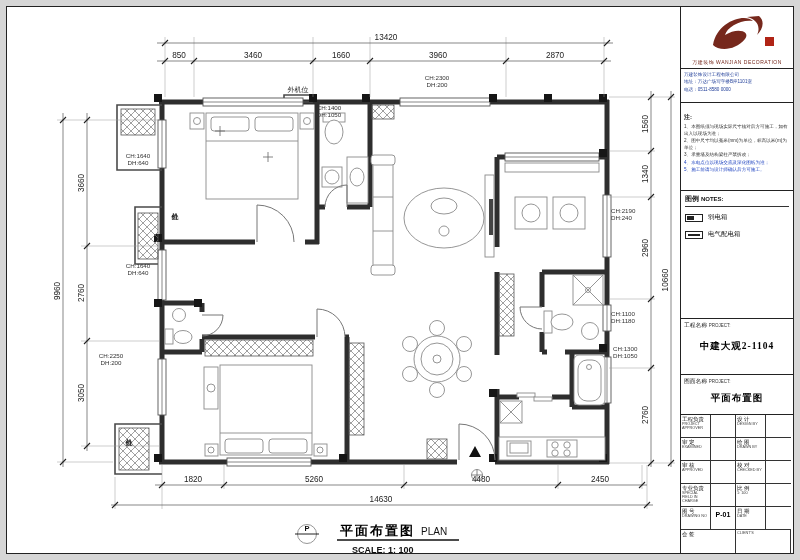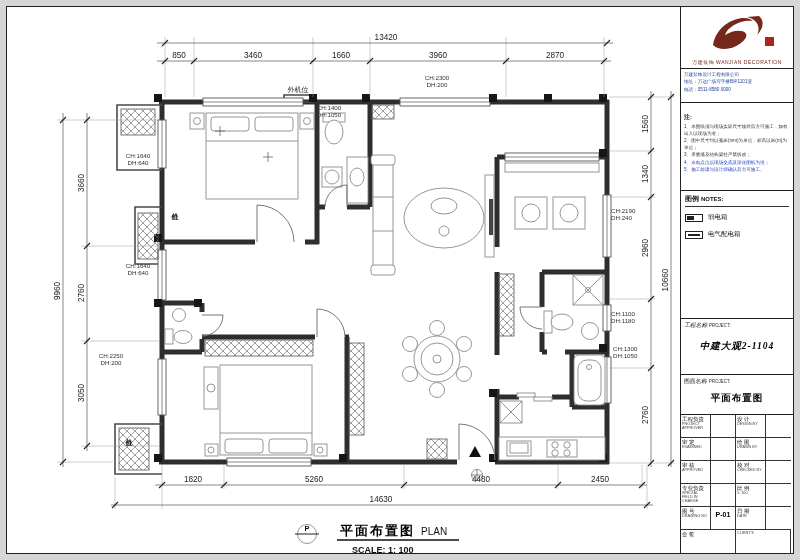--- a/index.html
+++ b/index.html
@@ -47,21 +47,21 @@
   .note-line{font-size:4.6px;color:#333;line-height:1.55;}
   .note-line.blue{color:#1a3fbf;}
   .legend-sec{height:128px;padding:3px 4px;}
   .legend-head{font-size:7px;font-weight:bold;color:#111;border-bottom:0.8px solid #333;padding-bottom:2px;margin-bottom:6px;}
   .legend-head .en{font-size:6px;font-weight:bold;}
   .legend-item{display:flex;align-items:center;gap:5px;margin-bottom:8px;}
   .legend-item .lbl{font-size:6.5px;color:#111;}
   .sym{display:inline-block;width:18px;height:8px;border:1px solid #222;position:relative;box-sizing:border-box;}
   .sym1::after{content:"";position:absolute;left:1px;top:1px;width:7px;height:4px;background:#222;}
   .sym2::after{content:"";position:absolute;left:2px;top:2px;right:2px;bottom:2px;background:#222;}
-  .project-sec{height:56px;padding:2px 3px;font-style:italic;}
+  .project-sec{height:56px;padding:2px 3px;}
   .drawing-sec{height:40px;padding:2px 3px;}
   .sec-label{font-size:5.8px;color:#111;}
   .sec-label .en{font-size:4.5px;color:#333;}
   .sec-value{text-align:center;font-family:"Liberation Serif", serif;font-weight:bold;font-size:9.5px;color:#000;margin-top:10px;letter-spacing:1px;}
   .drawing-sec .sec-value{margin-top:6px;}
   .appr-sec{flex:1;border-bottom:none;}
   .appr-grid{display:grid;grid-template-columns:30px 25px 30px 25px;grid-auto-rows:1fr;height:100%;}
   .cell{border-right:0.8px solid #333;border-bottom:0.8px solid #333;padding:1px;overflow:hidden;}
   .cell:nth-child(4n){border-right:none;}
   .c-cn{display:block;font-size:5.5px;color:#111;line-height:1.1;}

